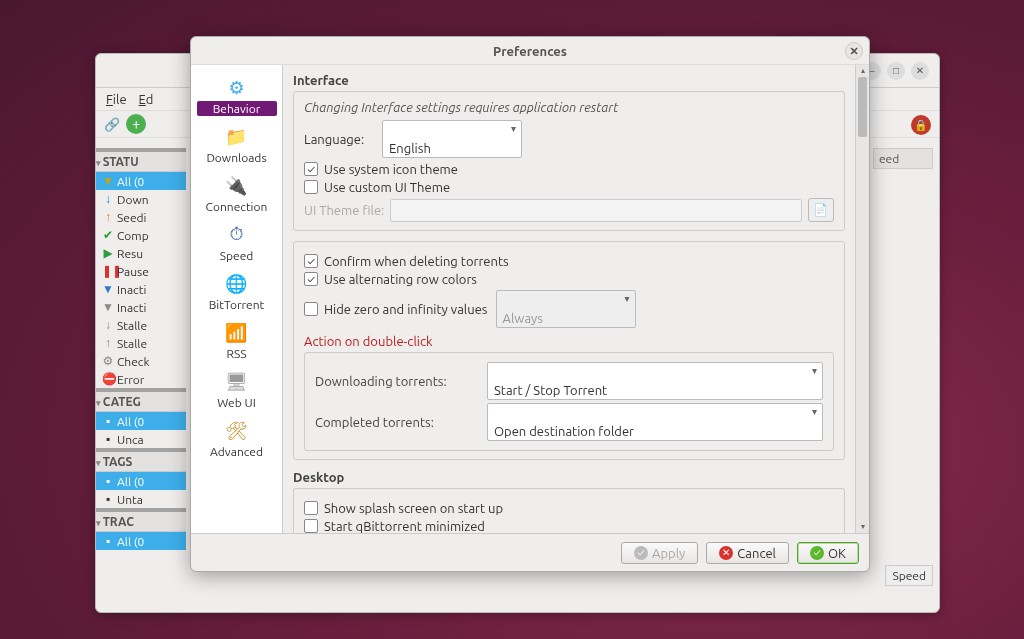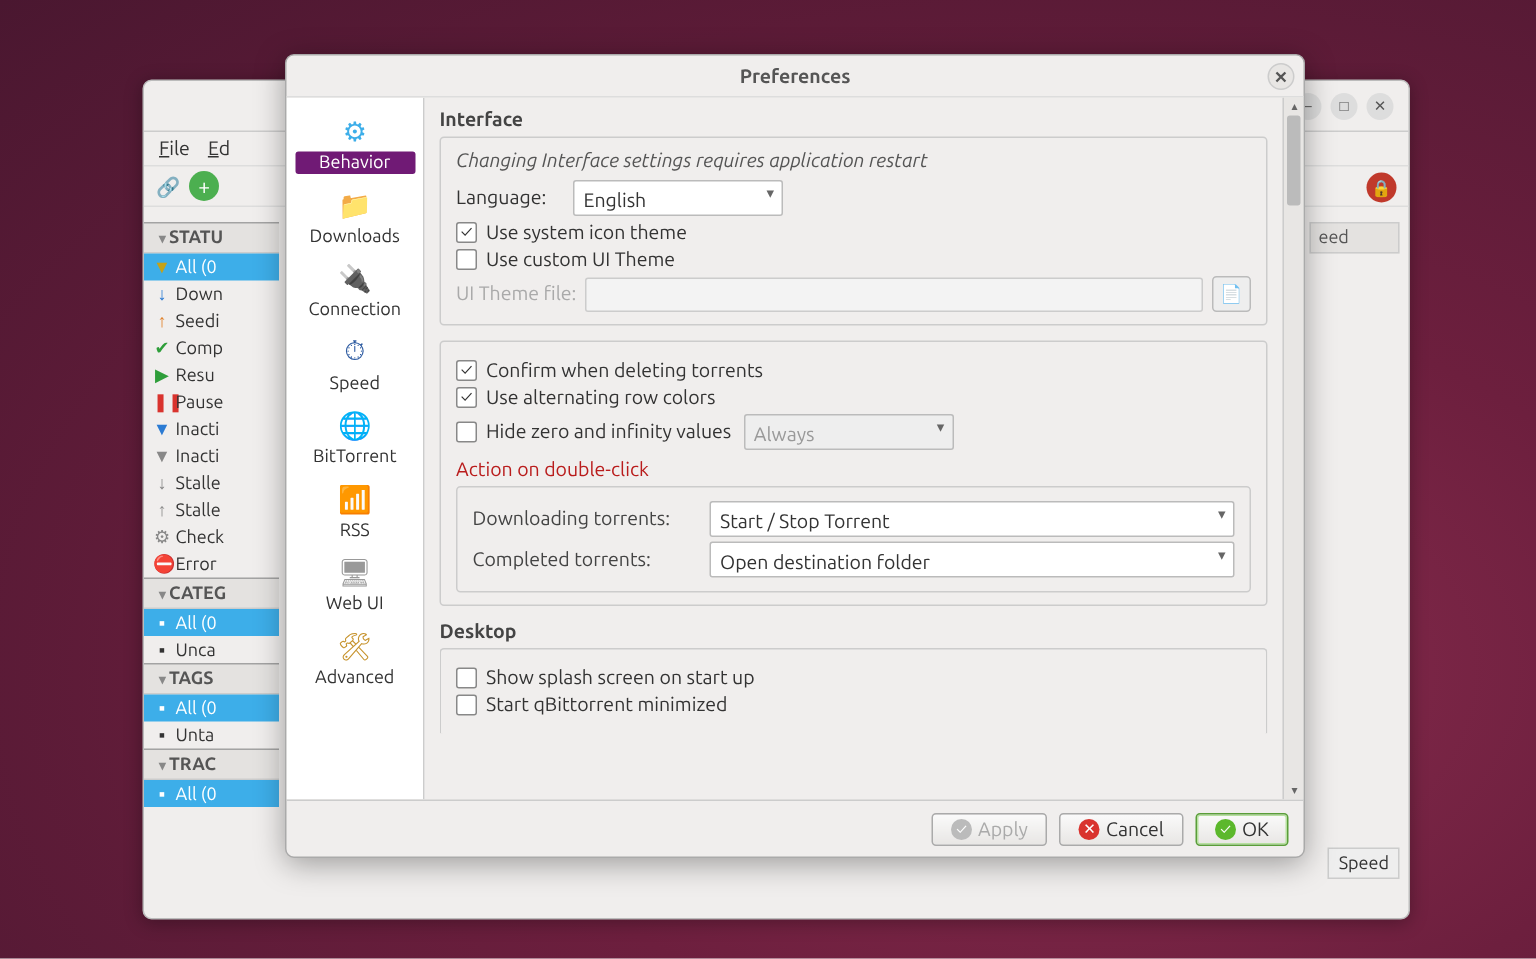--- a/index.html
+++ b/index.html
@@ -68,24 +68,24 @@
     }
     .bg-left {
       position: absolute;
       left: 0; top: 94px; bottom: 0;
       width: 90px;
       overflow: hidden;
       font-size: 12px;
     }
     .bg-section-hdr {
       background: #e4e2e0;
-      padding: 3px 10px;
+      padding: 3px 0;
       font-weight: bold;
       color: #555;
-      border-top: 1px solid #a3a3a3;
+      border-top: 4px solid #a3a3a3;
       border-bottom: 1px solid #ccc;
       white-space: nowrap;
     }
     .bg-section-hdr::before { content: "▾ "; color: #888; font-size: 9px; }
     .bg-item {
       padding: 2px 4px 2px 6px;
       white-space: nowrap;
       display: flex; align-items: center; gap: 3px;
     }
     .bg-item.sel { background: #3daee9; color: #fff; }
@@ -215,32 +215,32 @@
       display: flex; align-items: center;
       gap: 8px;
       margin: 4px 0;
     }
     .row label { white-space: nowrap; }
     .combo {
       display: flex; align-items: center;
       background: #fff;
       border: 1px solid #bbb;
       border-radius: 2px;
-      padding: 6px 18px 2px 6px;
+      padding: 20px 18px 2px 6px;
       position: relative;
       min-width: 140px;
       font-size: 13px;
       cursor: pointer;
     }
     .combo::after {
       content: "▾";
       position: absolute; right: 5px; top: 2px;
       font-size: 10px; color: #666;
     }
-    .combo.wide { flex: 1; }
+    .combo.wide { flex: 1; margin-left: 14px; }
     .combo.disabled { color: #999; background: #eee; cursor: default; }
     .chk {
       display: flex; align-items: center; gap: 6px;
       margin: 4px 0;
       cursor: pointer;
     }
     .chk .box {
       width: 14px; height: 14px;
       border: 1px solid #888;
       background: #fff;

